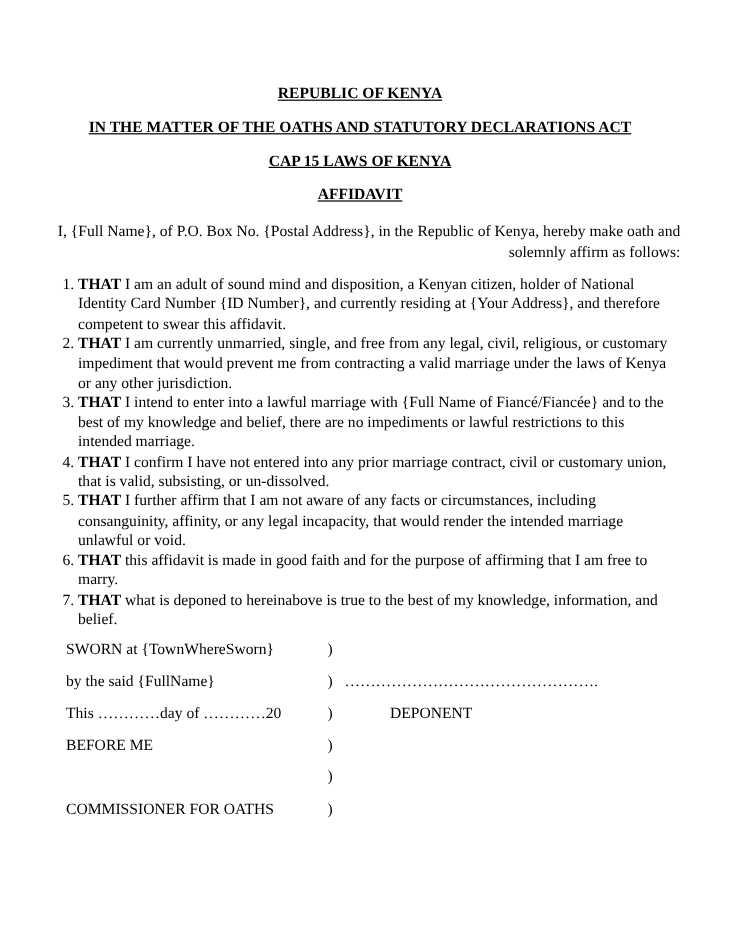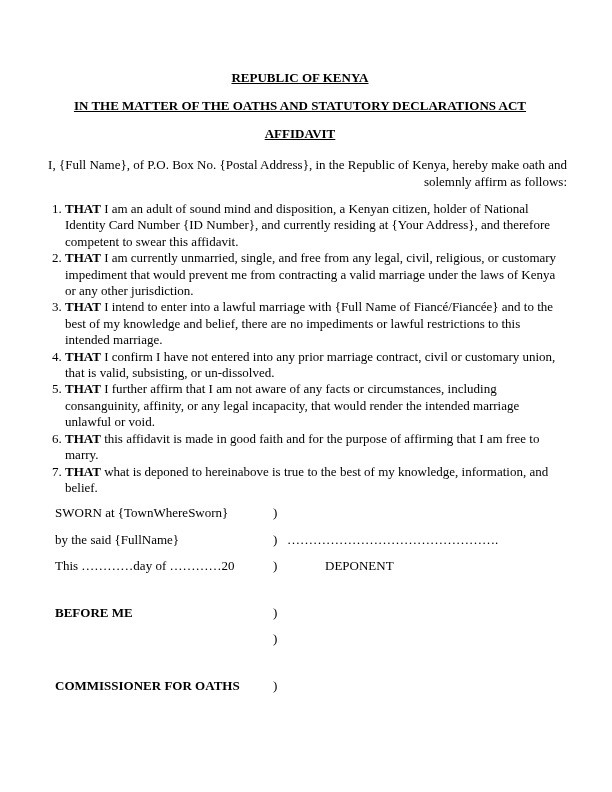--- a/index.html
+++ b/index.html
@@ -47,41 +47,41 @@
     display: flex;
     align-items: flex-end;
     line-height: 16px;
     margin-bottom: 10.5px;
   }
   .jurat-label {
     width: 218px;
     flex: 0 0 218px;
   }
   .jurat-row.row-bold .jurat-label {
-    font-weight: bold;
-    margin-top: 20px;
+    font-weight: normal;
   }
   .jurat-paren {
     width: 14px;
     flex: 0 0 14px;
   }
   .jurat-right {
     white-space: nowrap;
   }
   .jurat-right.deponent {
     padding-left: 38px;
   }
 </style>
 </head>
 <body>
 
 <div class="page">
 
   <div class="heading">REPUBLIC OF KENYA</div>
   <div class="heading">IN THE MATTER OF THE OATHS AND STATUTORY DECLARATIONS ACT</div>
+  <div class="heading">CAP 15 LAWS OF KENYA</div>
   <div class="heading">AFFIDAVIT</div>
 
   <p class="intro">I, {Full Name}, of P.O. Box No. {Postal Address}, in the Republic of Kenya, hereby make oath and solemnly affirm as follows:</p>
 
   <ol class="deposition">
     <li><b>THAT</b><span> I am an adult of sound mind and disposition, a Kenyan citizen, holder of National Identity Card Number {ID Number}, and currently residing at {Your Address}, and therefore competent to swear this affidavit.</span></li>
     <li><b>THAT</b><span> I am currently unmarried, single, and free from any legal, civil, religious, or customary impediment that would prevent me from contracting a valid marriage under the laws of Kenya or any other jurisdiction.</span></li>
     <li><b>THAT</b><span> I intend to enter into a lawful marriage with {Full Name of Fiancé/Fiancée} and to the best of my knowledge and belief, there are no impediments or lawful restrictions to this intended marriage.</span></li>
     <li><b>THAT</b><span> I confirm I have not entered into any prior marriage contract, civil or customary union, that is valid, subsisting, or un-dissolved.</span></li>
     <li><b>THAT</b><span> I further affirm that I am not aware of any facts or circumstances, including consanguinity, affinity, or any legal incapacity, that would render the intended marriage unlawful or void.</span></li>

